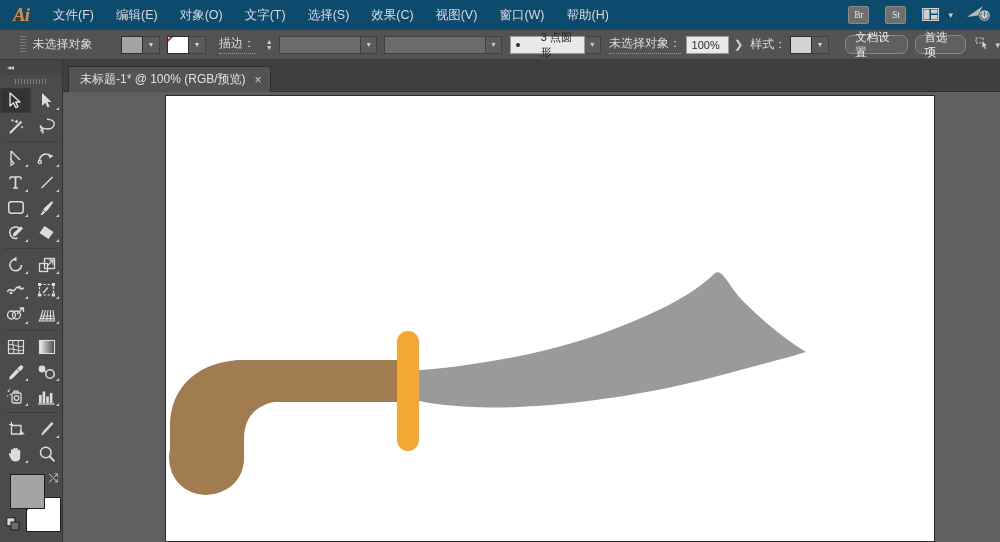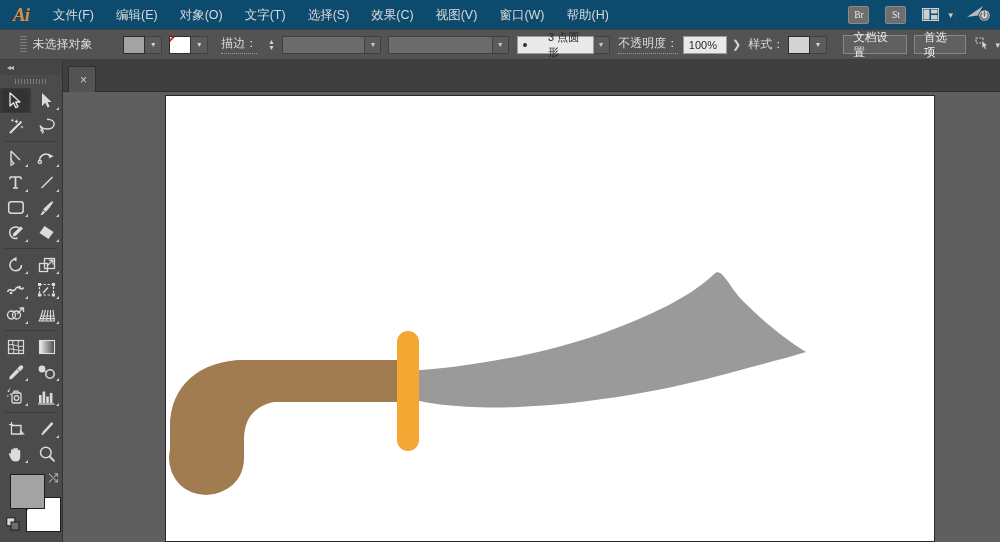--- a/index.html
+++ b/index.html
@@ -77,21 +77,21 @@
     height:18px;width:80px;background:#e9e9e9;border:1px solid #9b9b9b;
     display:flex;align-items:center;gap:21px;padding:0 5px;font-size:11px;color:#242424;
   }
   .profile .pdot{ width:4px;height:4px;border-radius:50%;background:#303030; }
   .dd-lite{
     width:17px;height:18px;background:#5b5b5b;border:1px solid #404040;border-left:none;
     display:flex;align-items:center;justify-content:center;font-size:8px;color:#cacaca;
   }
   .arrow-r{ font-size:11px;color:#d6d6d6;margin:0 7px 0 5px; }
   .btn{
-    height:19px;padding:0 9px;background:#606060;border:1px solid #868686;border-radius:0;
+    height:19px;padding:0 9px;background:#606060;border:1px solid #868686;border-radius:7px;
     font-size:11.5px;color:#f0f0f0;display:flex;align-items:center;margin-right:7px;
   }
 
   
   .tabbar{
     position:absolute; left:0; top:60px; width:1000px; height:32px;
     background:#3f3f3f; border-bottom:1px solid #2e2e2e;
   }
   .tab{
     position:absolute; left:68px; top:6px; height:26px;
@@ -231,21 +231,21 @@
     <div class="dd-lite">▾</div>
 
     <div style="width:9px"></div>
     <div class="profile">
       <span class="pdot"></span>
       <span>3 点圆形</span>
     </div>
     <div class="dd-lite">▾</div>
 
     <div style="width:9px"></div>
-    <div class="ctl-label dot">不透明度：</div>
+    <div class="ctl-label dot">未选择对象：</div>
     <div style="width:5px"></div>
     <div class="field w46">100%</div>
     <div class="arrow-r">❯</div>
 
     <div class="ctl-label">样式：</div>
     <div style="width:4px"></div>
     <div class="swatch-grp">
       <div class="swatch" style="background:#d3d3d3"></div>
       <div class="dd">▾</div>
     </div>
@@ -258,20 +258,21 @@
       <svg width="17" height="15" viewBox="0 0 17 15">
         <path d="M3 2 h7 v5 h-7 z" fill="none" stroke="#d2d2d2" stroke-width="1.2" stroke-dasharray="2 1.4"></path>
         <path d="M9 5 l5.5 4.5 l-2.3 0.4 l1.3 2.7 l-1.5 0.8 l-1.3 -2.7 l-1.6 1.6 z" fill="#d8d8d8" stroke="#444" stroke-width="0.5"></path>
       </svg>
     </div>
     <div class="chev">▾</div>
   </div>
 
   <div class="tabbar">
     <div class="tab">
+      <span class="tab-title">未标题-1* @ 100% (RGB/预览)</span>
       <span class="tab-close">×</span>
     </div>
   </div>
 
   <div class="docarea">
     <div class="artboard">
       <svg class="art-svg" width="768" height="445" viewBox="0 0 768 445">
 
         <path fill="#9a9a9a" d="M240 275
                  C 300 272, 380 258, 440 236

